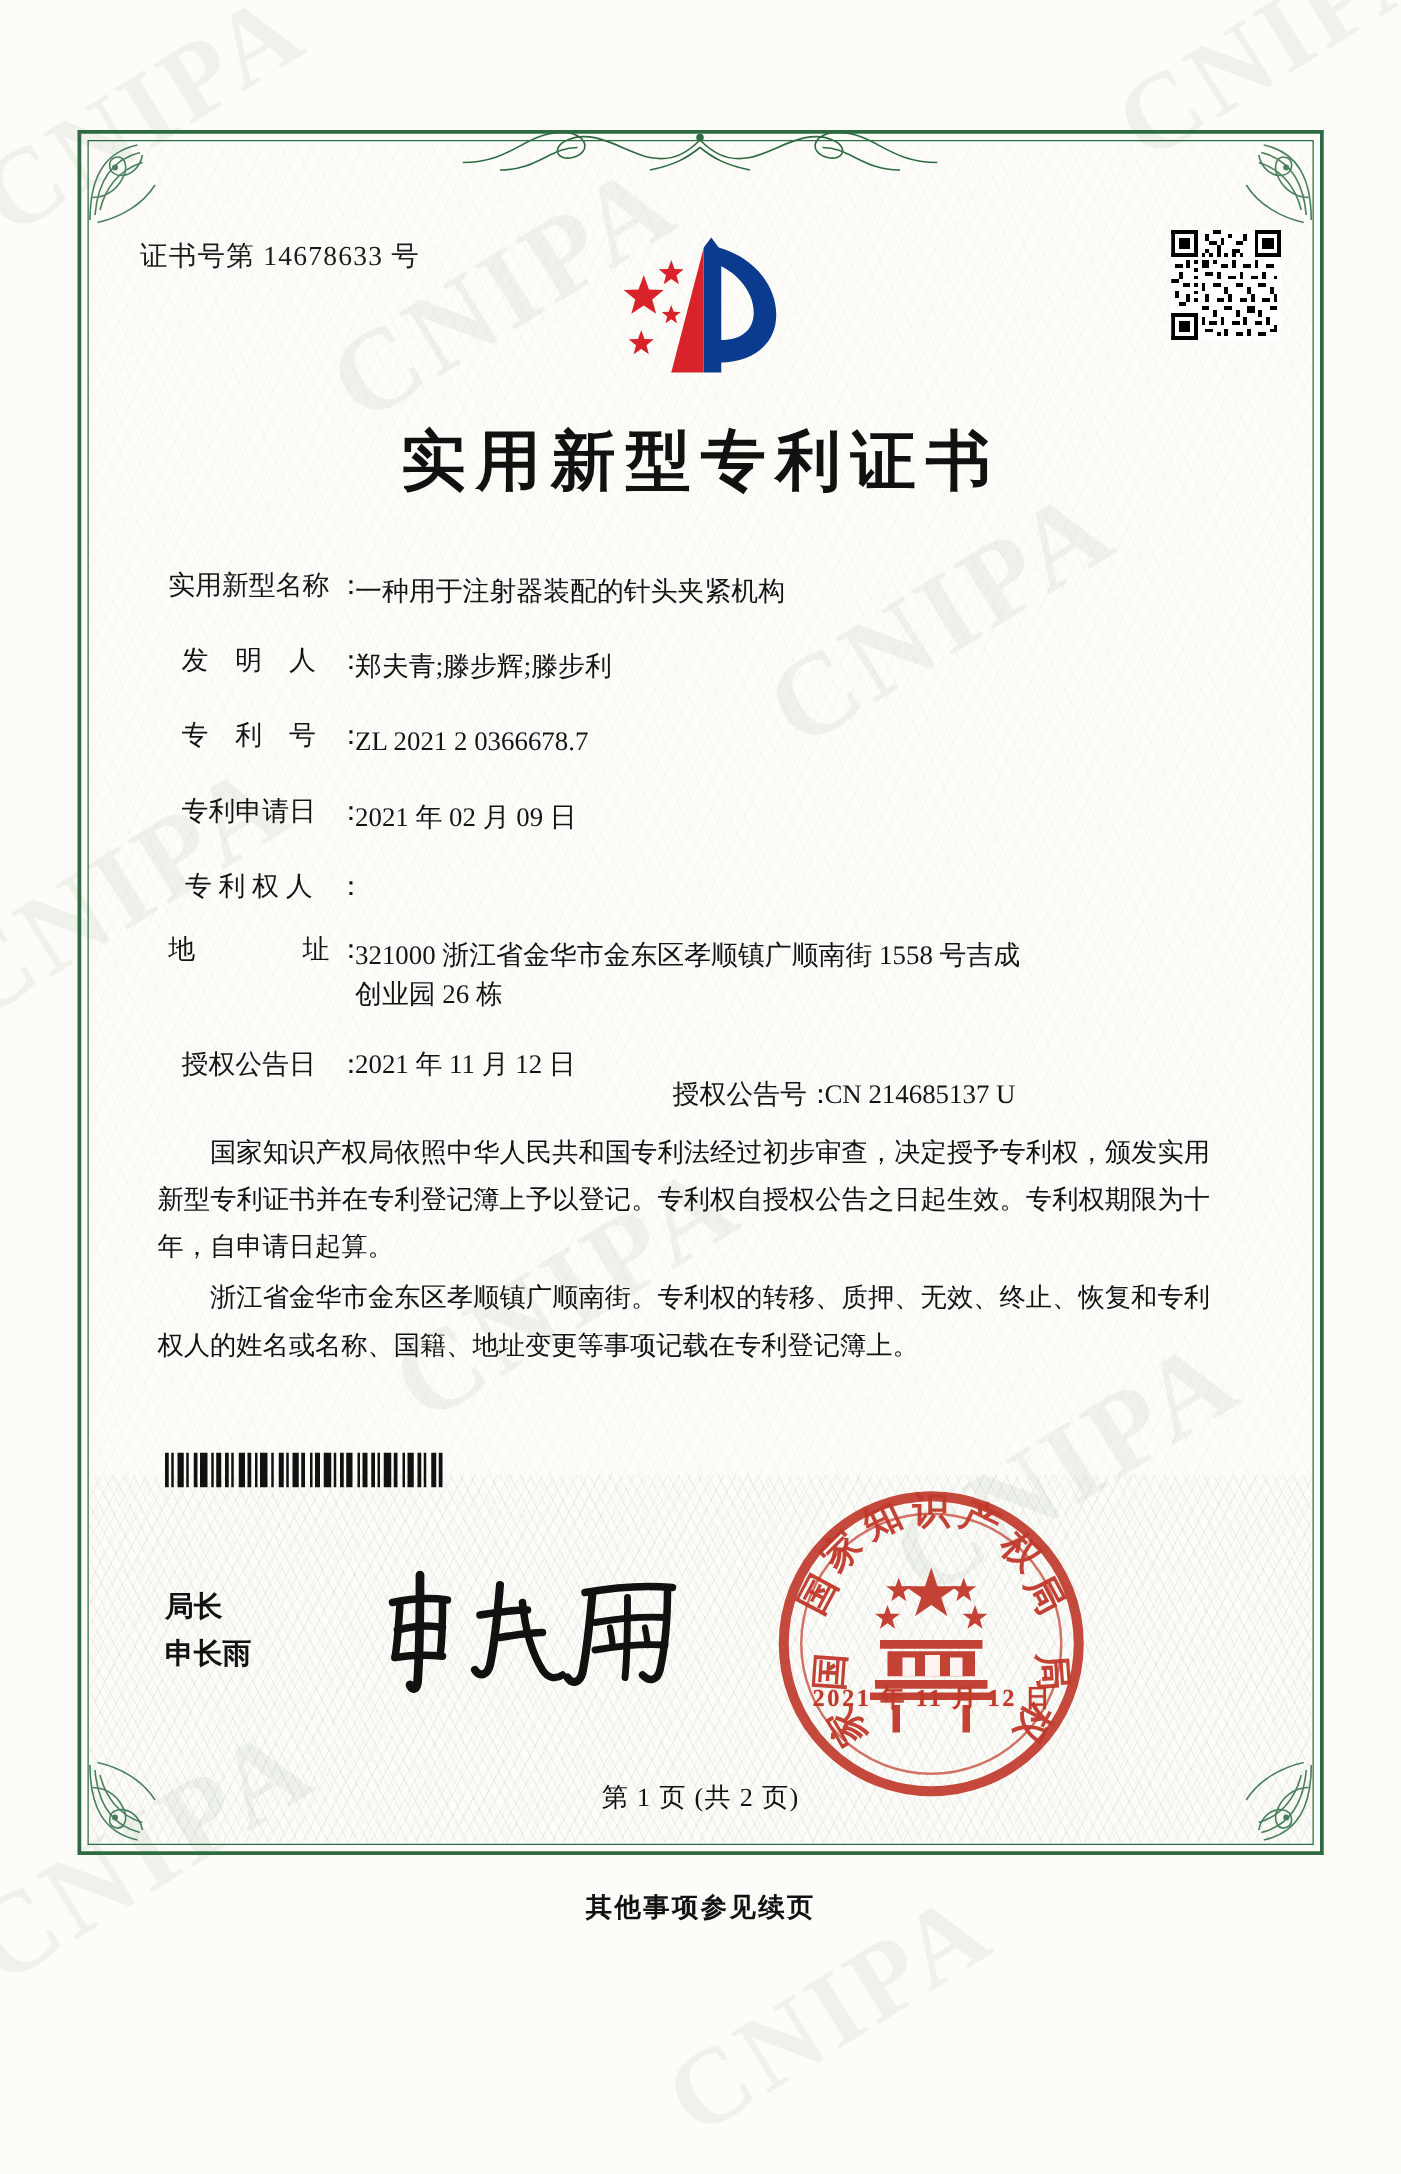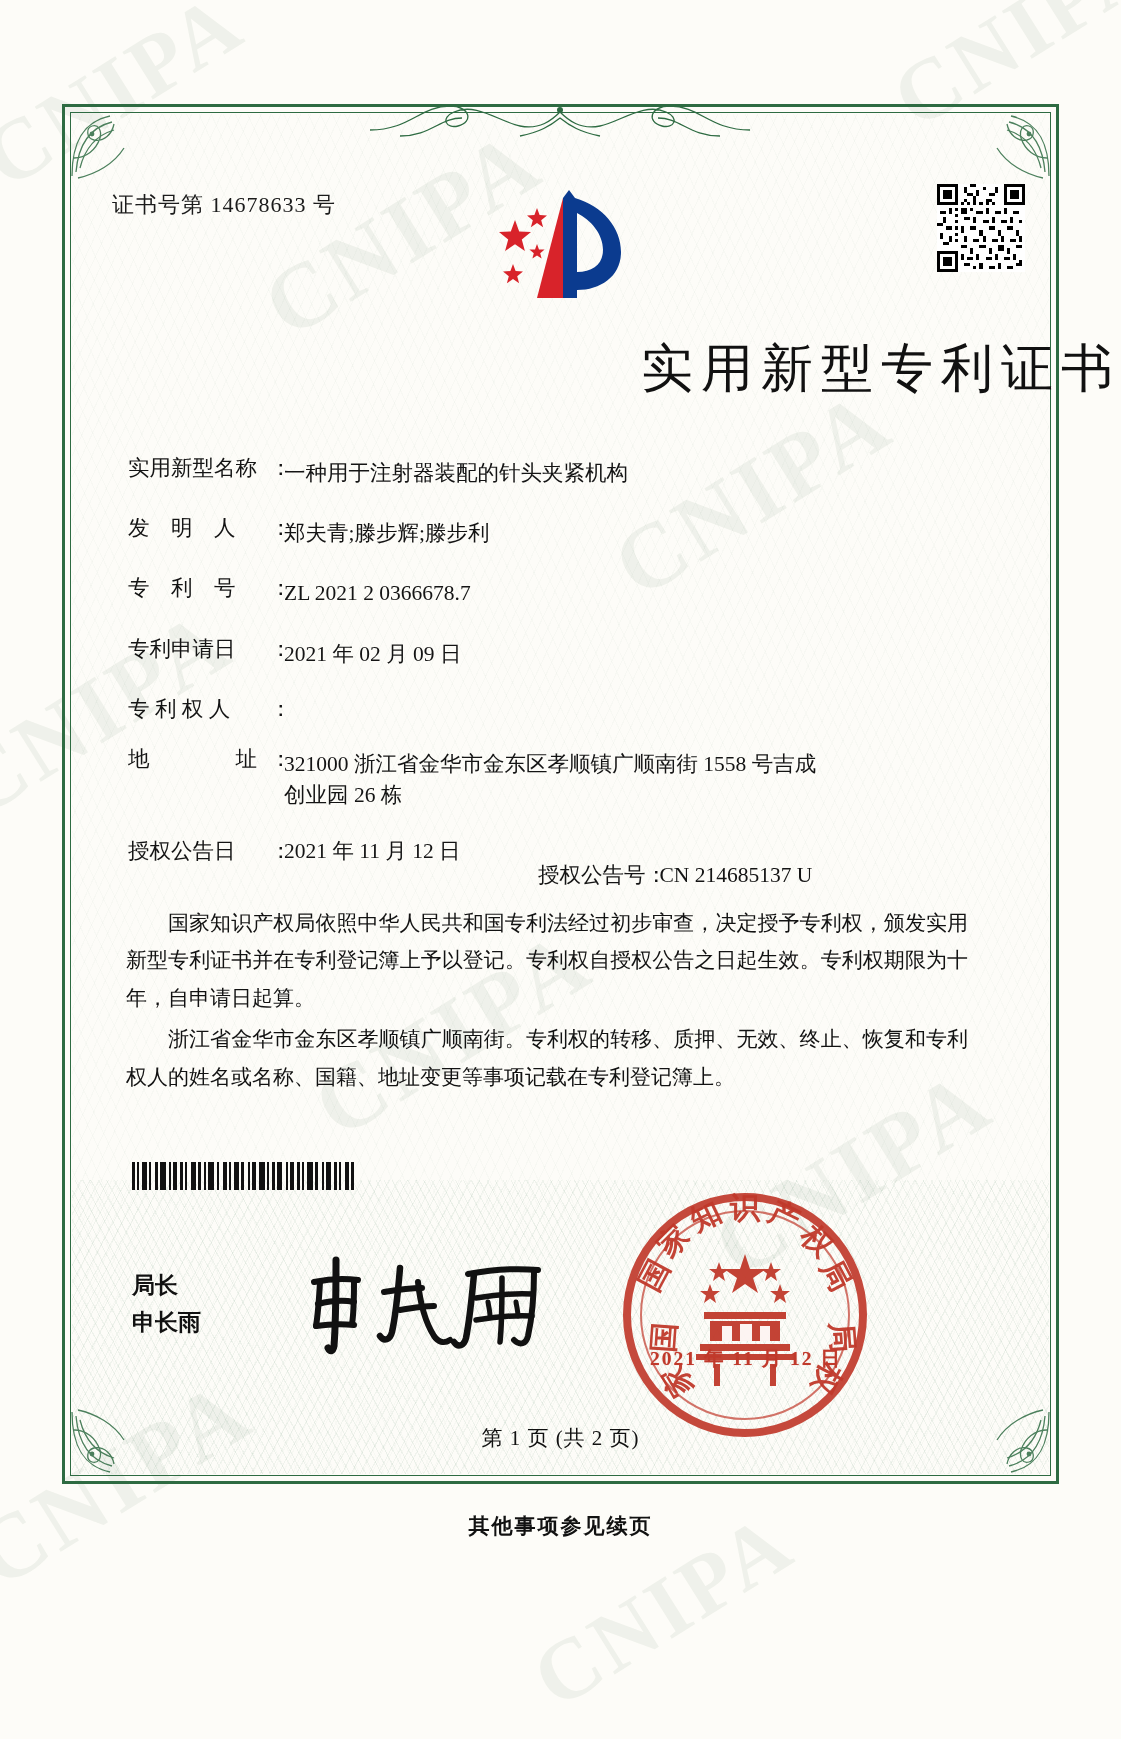--- a/index.html
+++ b/index.html
@@ -132,23 +132,23 @@
     width: 220px;
     height: 130px;
   }
   .logo svg { width: 100%; height: 100%; display: block; }
 
   .cert-title {
     position: absolute;
     left: 0;
     right: 0;
     top: 334px;
-    text-align: right;
+    text-align: center;
     font-size: 52px;
-    font-weight: normal;
+    font-weight: bold;
     letter-spacing: 8px;
     color: #111;
     font-family: "DejaVu Serif", serif;
   }
 
   
   .fields {
     position: absolute;
     left: 128px;
     top: 458px;
@@ -159,20 +159,21 @@
   }
   .field-row {
     display: flex;
     align-items: flex-start;
     margin-bottom: 29px;
   }
   .field-label {
     width: 142px;
     flex: 0 0 142px;
     white-space: nowrap;
+    text-align: center;
   }
   .field-colon { width: 14px; flex: 0 0 14px; }
   .field-value {
     flex: 1;
     line-height: 1.45;
   }
   .field-value .second-line { display: block; }
 
   .row-inline {
     display: flex;

